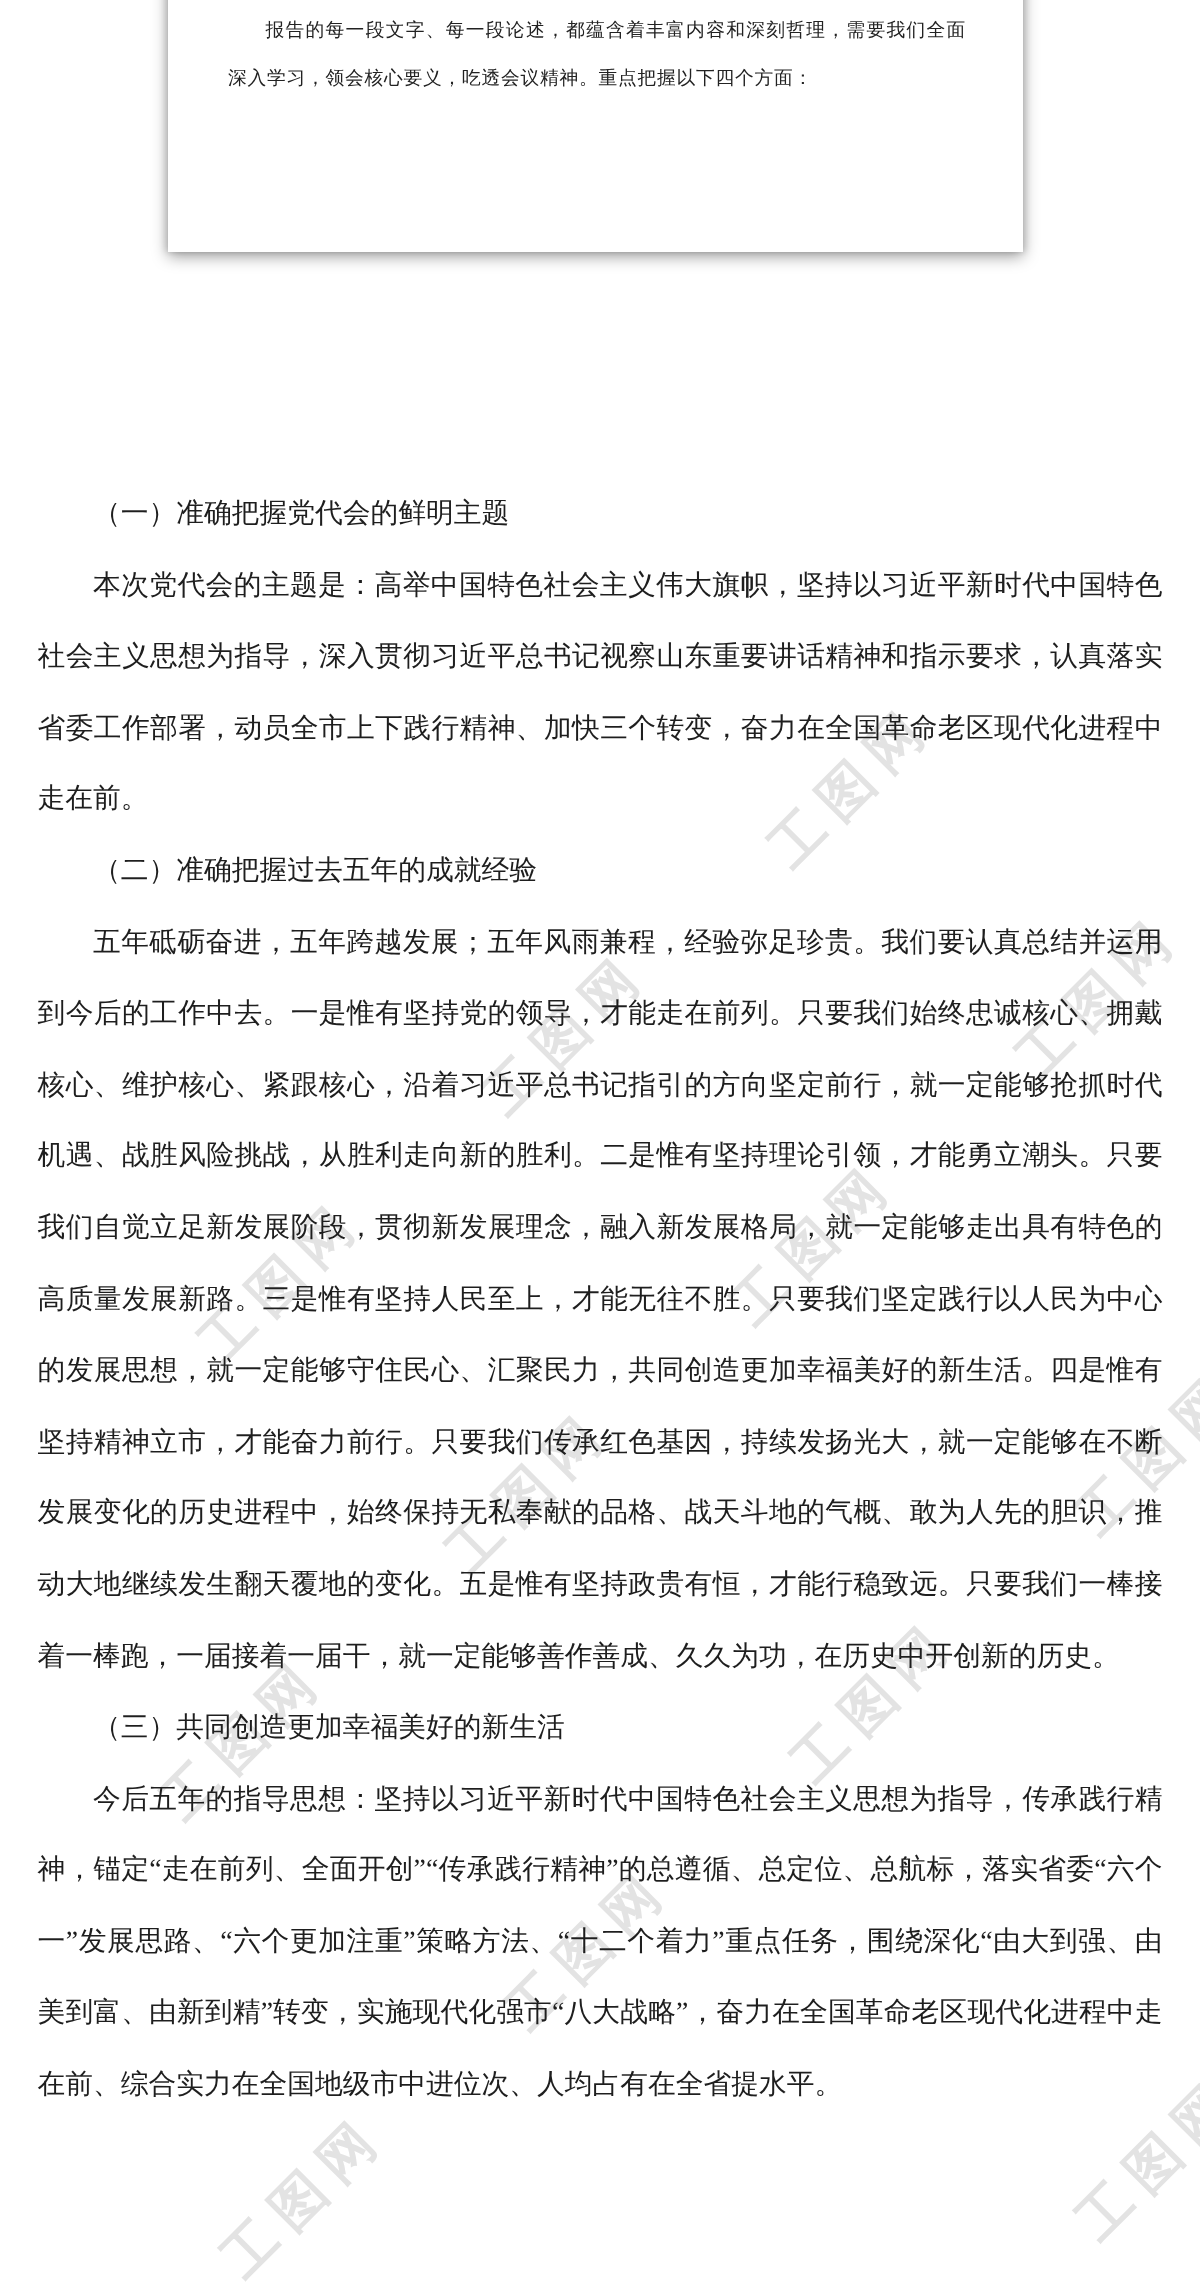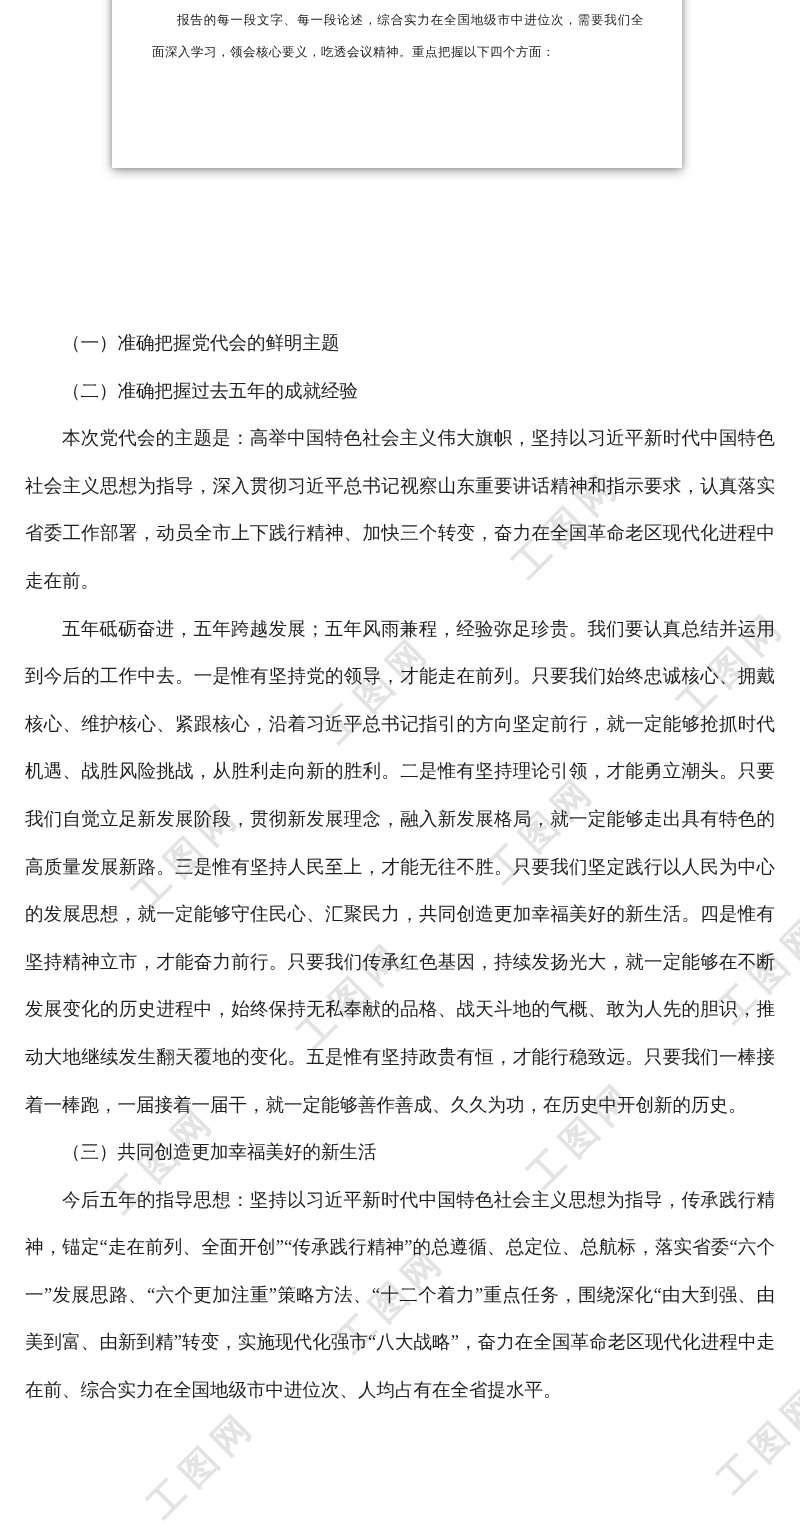--- a/index.html
+++ b/index.html
@@ -89,26 +89,26 @@
       <span class="wm" style="left: 285px; top: 970px; color: rgb(227, 227, 227);">工图网</span>
       <span class="wm" style="left: 95px; top: 1135px; color: rgb(227, 227, 227);">工图网</span>
       <span class="wm" style="left: 705px; top: 945px; color: rgb(227, 227, 227);">工图网</span>
       <span class="wm" style="left: 515px; top: 1110px; color: rgb(227, 227, 227);">工图网</span>
       <span class="wm" style="left: 325px; top: 1275px; color: rgb(227, 227, 227);">工图网</span>
       <span class="wm" style="left: 135px; top: 1440px; color: rgb(227, 227, 227);">工图网</span>
       <span class="wm" style="left: 705px; top: 1415px; color: rgb(227, 227, 227);">工图网</span>
     </div>
 
   <div class="page-card">
-    <p class="card-text">报告的每一段文字、每一段论述，综合实力在全国地级市中进位次，需要我们全面深入学习，领会核心要义，吃透会议精神。重点把握以下四个方面：</p>
+    <p class="card-text">报告的每一段文字、每一段论述，都蕴含着丰富内容和深刻哲理，需要我们全面深入学习，领会核心要义，吃透会议精神。重点把握以下四个方面：</p>
   </div>
 
   <div class="doc-body">
       <p class="doc-line">（一）准确把握党代会的鲜明主题</p>
+      <p class="doc-line">本次党代会的主题是：高举中国特色社会主义伟大旗帜，坚持以习近平新时代中国特色社会主义思想为指导，深入贯彻习近平总书记视察山东重要讲话精神和指示要求，认真落实省委工作部署，动员全市上下践行精神、加快三个转变，奋力在全国革命老区现代化进程中走在前。</p>
       <p class="doc-line">（二）准确把握过去五年的成就经验</p>
-      <p class="doc-line">本次党代会的主题是：高举中国特色社会主义伟大旗帜，坚持以习近平新时代中国特色社会主义思想为指导，深入贯彻习近平总书记视察山东重要讲话精神和指示要求，认真落实省委工作部署，动员全市上下践行精神、加快三个转变，奋力在全国革命老区现代化进程中走在前。</p>
       <p class="doc-line">五年砥砺奋进，五年跨越发展；五年风雨兼程，经验弥足珍贵。我们要认真总结并运用到今后的工作中去。一是惟有坚持党的领导，才能走在前列。只要我们始终忠诚核心、拥戴核心、维护核心、紧跟核心，沿着习近平总书记指引的方向坚定前行，就一定能够抢抓时代机遇、战胜风险挑战，从胜利走向新的胜利。二是惟有坚持理论引领，才能勇立潮头。只要我们自觉立足新发展阶段，贯彻新发展理念，融入新发展格局，就一定能够走出具有特色的高质量发展新路。三是惟有坚持人民至上，才能无往不胜。只要我们坚定践行以人民为中心的发展思想，就一定能够守住民心、汇聚民力，共同创造更加幸福美好的新生活。四是惟有坚持精神立市，才能奋力前行。只要我们传承红色基因，持续发扬光大，就一定能够在不断发展变化的历史进程中，始终保持无私奉献的品格、战天斗地的气概、敢为人先的胆识，推动大地继续发生翻天覆地的变化。五是惟有坚持政贵有恒，才能行稳致远。只要我们一棒接着一棒跑，一届接着一届干，就一定能够善作善成、久久为功，在历史中开创新的历史。</p>
       <p class="doc-line">（三）共同创造更加幸福美好的新生活</p>
       <p class="doc-line">今后五年的指导思想：坚持以习近平新时代中国特色社会主义思想为指导，传承践行精神，锚定“走在前列、全面开创”“传承践行精神”的总遵循、总定位、总航标，落实省委“六个一”发展思路、“六个更加注重”策略方法、“十二个着力”重点任务，围绕深化“由大到强、由美到富、由新到精”转变，实施现代化强市“八大战略”，奋力在全国革命老区现代化进程中走在前、综合实力在全国地级市中进位次、人均占有在全省提水平。</p>
     </div>
 
 
 </div>
 
 </body></html>

